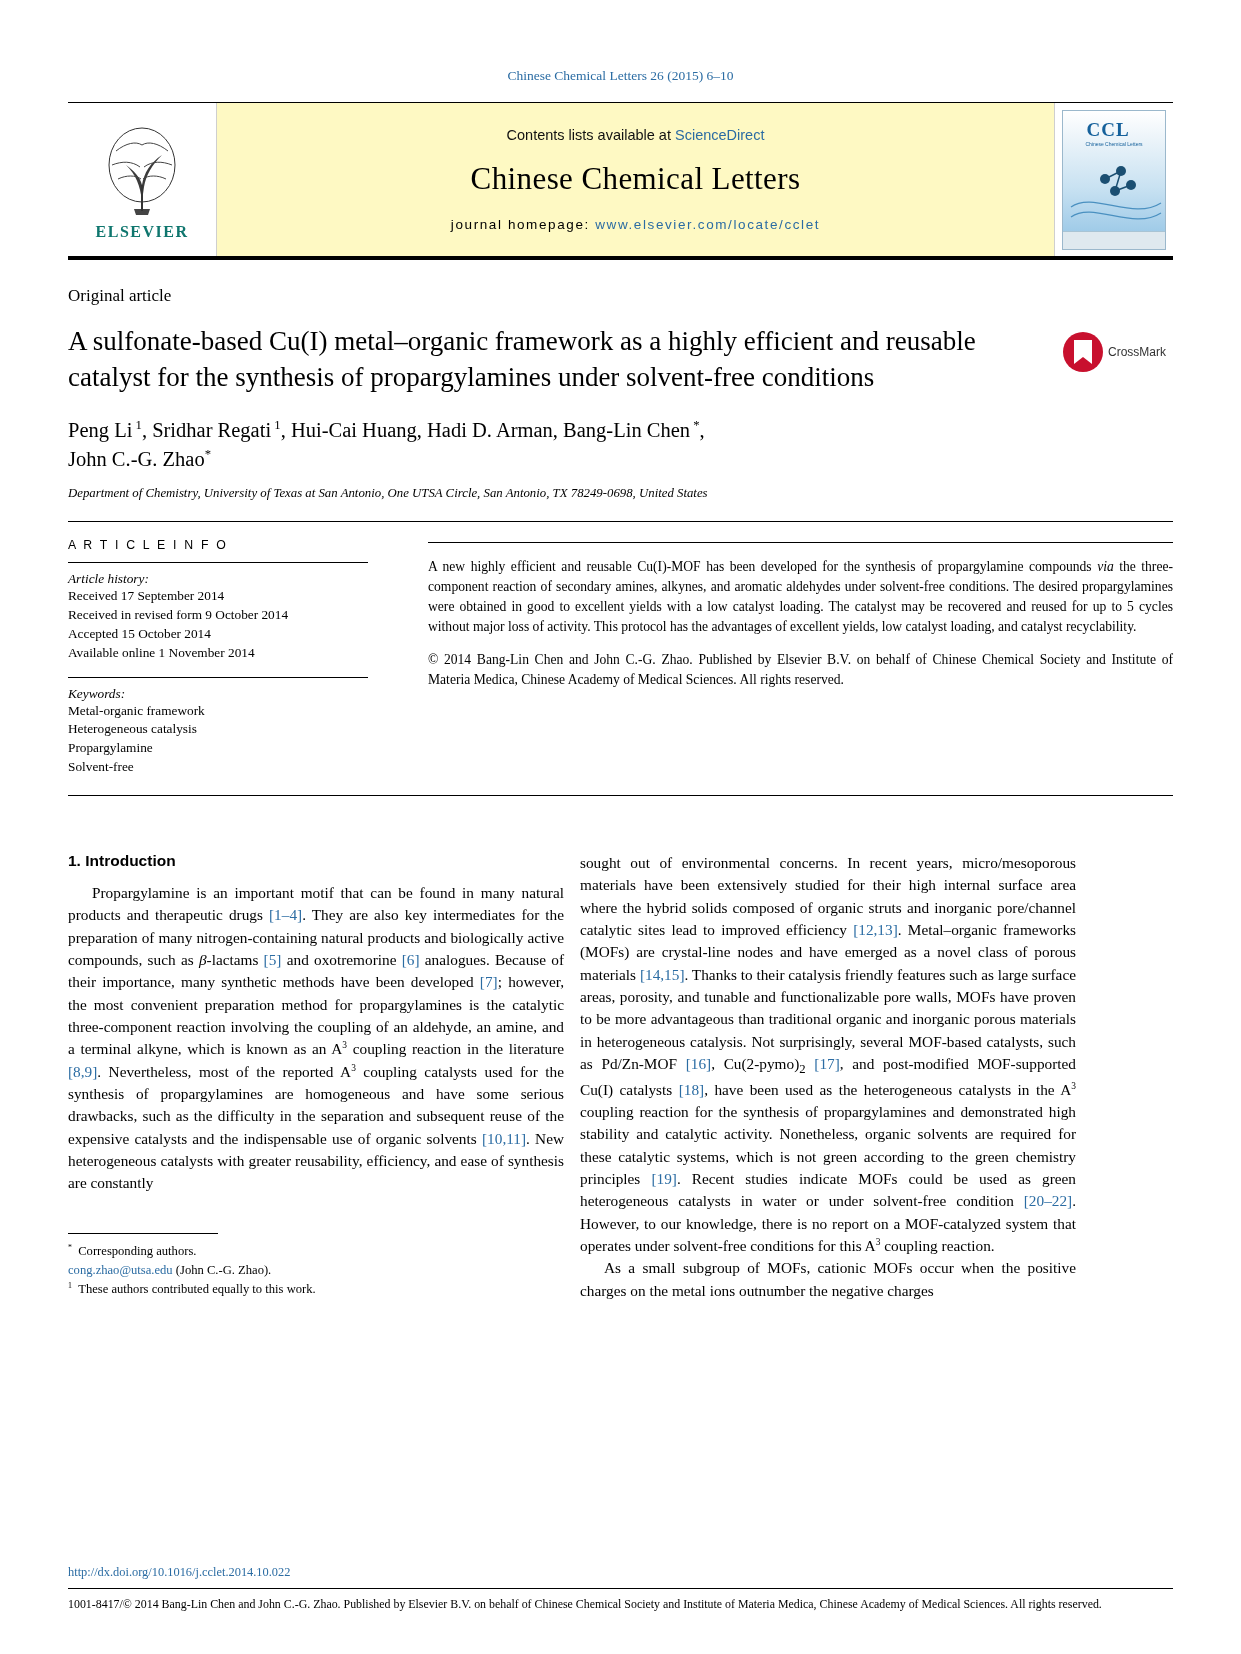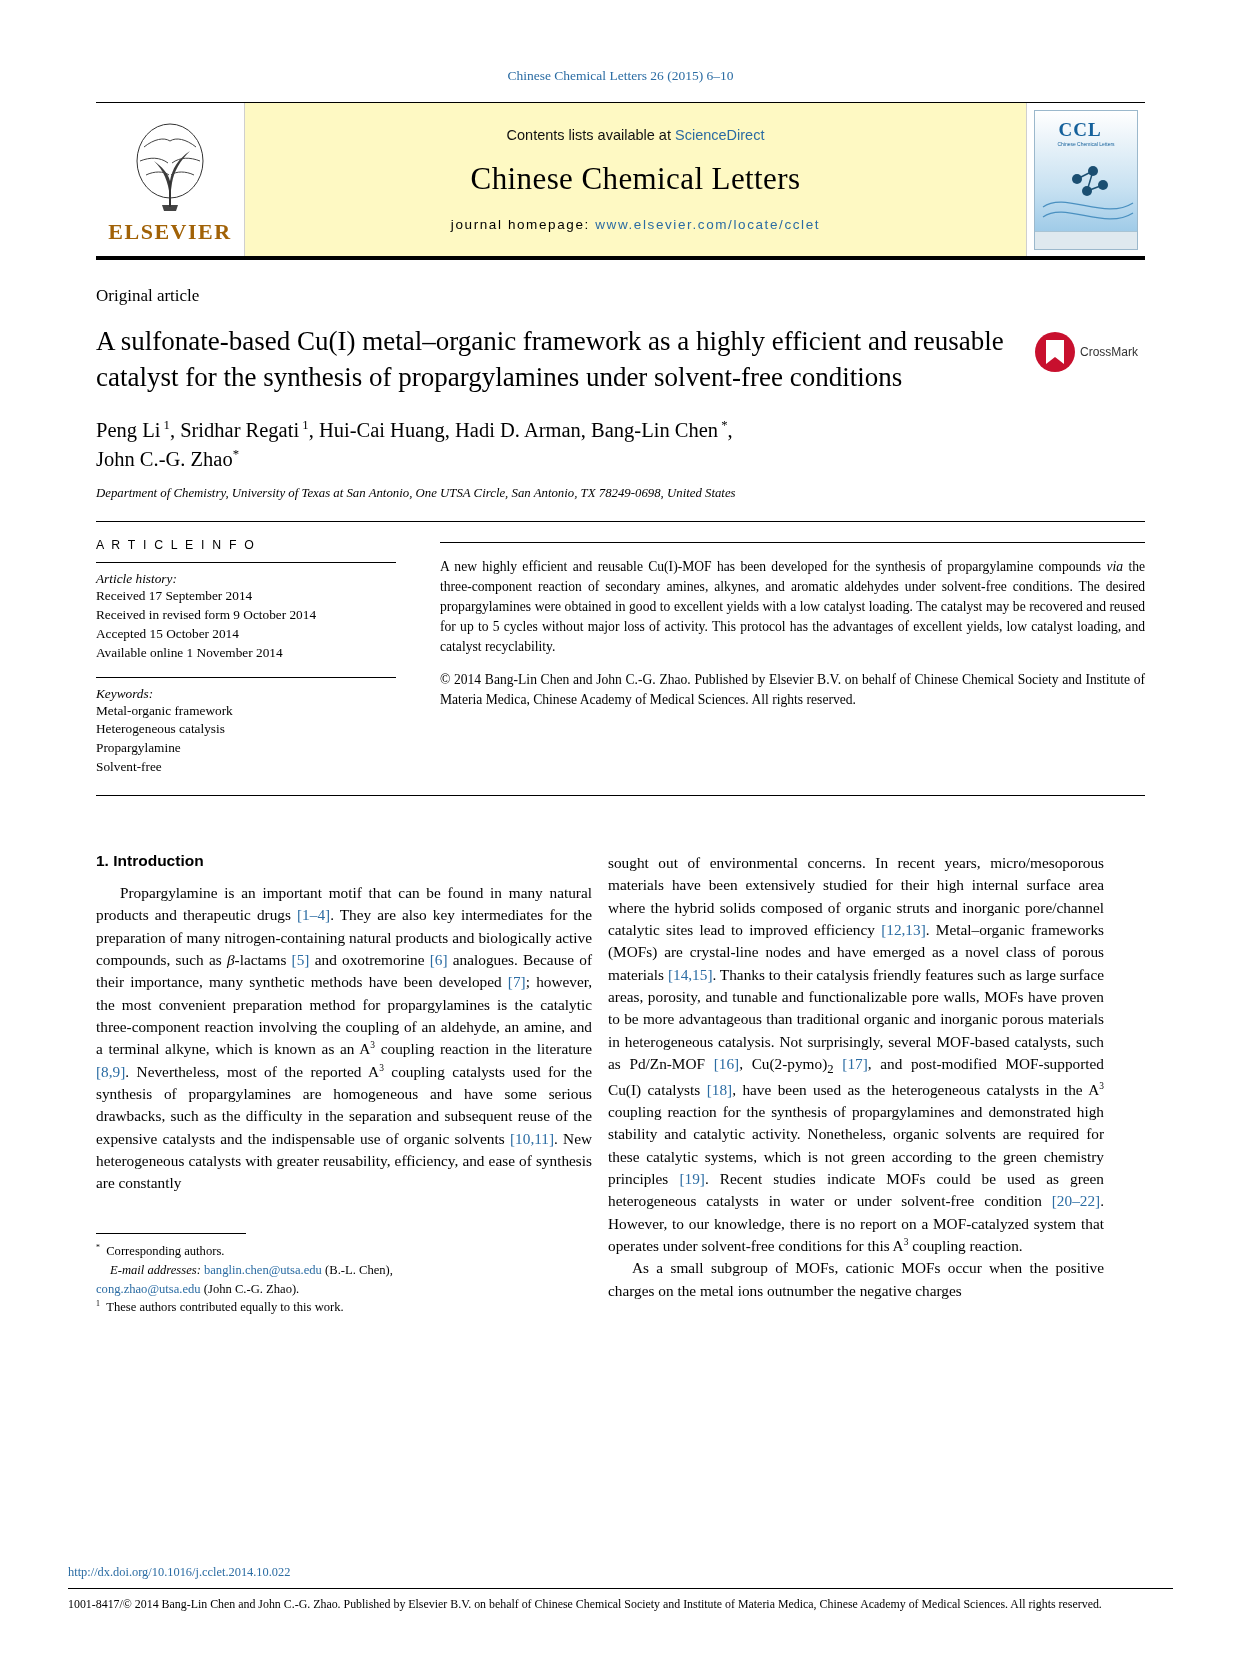--- a/index.html
+++ b/index.html
@@ -9,21 +9,21 @@
     height: 1654px;
     background: #ffffff;
     font-family: "Liberation Serif", serif;
     color: #000000;
     position: relative;
   }
   .page {
     position: relative;
     width: 1241px;
     height: 1654px;
-    padding: 0 96px;
+    padding: 0 68px;
   }
 
   
   .runhead {
     text-align: center;
     font-size: 13.5px;
     color: #2b6ca3;
     padding-top: 68px;
     font-family: "Liberation Serif", serif;
   }
@@ -41,23 +41,23 @@
     width: 148px;
     flex: 0 0 148px;
     display: flex;
     flex-direction: column;
     align-items: center;
     justify-content: center;
     padding: 6px 0 4px;
   }
   .tree-svg { display: block; }
   .elsevier-word {
-    color: #a16207;
-    font-family: "Liberation Serif", serif;
-    font-size: 22px;
+    color: #0f766e;
+    font-family: "Liberation Serif", serif;
+    font-size: 16px;
     letter-spacing: 1.5px;
     font-weight: 600;
     margin-top: 2px;
   }
   .masthead-center {
     flex: 1 1 auto;
     background: #fef9c3;
     border-left: 1px solid #cfcfcf;
     border-right: 1px solid #cfcfcf;
     display: flex;
@@ -176,21 +176,21 @@
     font-family: "Liberation Serif", serif;
   }
 
   
   .infoblock {
     margin-top: 20px;
     border-top: 1px solid #000;
     border-bottom: 1px solid #000;
     padding: 16px 0 18px;
     display: flex;
-    gap: 44px;
+    gap: 60px;
   }
   .info-col { flex: 0 0 300px; }
   .abs-col { flex: 1 1 auto; }
   .sec-head {
     font-size: 12.3px;
     letter-spacing: 2.2px;
     font-family: "Liberation Sans", sans-serif;
     margin-bottom: 10px;
   }
   .hist-rule { border-top: 1px solid #000; margin: 4px 0 8px; }
@@ -371,25 +371,20 @@
   <div class="body">
     <div class="col">
       <h2 class="h2">1.  Introduction</h2>
       <p class="p indent" id="left-par"><span>Propargylamine is an important motif that can be found in many natural products and therapeutic drugs </span><a href="#" class="ref" style="text-decoration: none;">[1–4]</a><span>. They are also key intermediates for the preparation of many nitrogen-containing natural products and biologically active compounds, such as </span><span style="font-style: italic;">β</span><span>-lactams </span><a href="#" class="ref" style="text-decoration: none;">[5]</a><span> and oxotremorine </span><a href="#" class="ref" style="text-decoration: none;">[6]</a><span> analogues. Because of their importance, many synthetic methods have been developed </span><a href="#" class="ref" style="text-decoration: none;">[7]</a><span>; however, the most convenient preparation method for propargylamines is the catalytic three-component reaction involving the coupling of an aldehyde, an amine, and a terminal alkyne, which is known as an A</span><sup>3</sup><span> coupling reaction in the literature </span><a href="#" class="ref" style="text-decoration: none;">[8,9]</a><span>. Nevertheless, most of the reported A</span><sup>3</sup><span> coupling catalysts used for the synthesis of propargylamines are homogeneous and have some serious drawbacks, such as the difficulty in the separation and subsequent reuse of the expensive catalysts and the indispensable use of organic solvents </span><a href="#" class="ref" style="text-decoration: none;">[10,11]</a><span>. New heterogeneous catalysts with greater reusability, efficiency, and ease of synthesis are constantly</span></p>
 
       <div class="footnotes">
         <div class="fn-rule"></div>
         <div class="fn">
           <sup>*</sup>&nbsp;&nbsp;<span>Corresponding authors.</span>
         </div>
-        <div class="fn" style="padding-left:14px">
-          <span class="italic">E-mail addresses:</span>
-          <a href="#">banglin.chen@utsa.edu</a>
-          <span>(B.-L. Chen),</span>
-        </div>
         <div class="fn">
           <a href="#">cong.zhao@utsa.edu</a>
           <span>(John C.-G. Zhao).</span>
         </div>
         <div class="fn">
           <sup>1</sup>&nbsp;&nbsp;<span>These authors contributed equally to this work.</span>
         </div>
       </div>
     </div>
 

